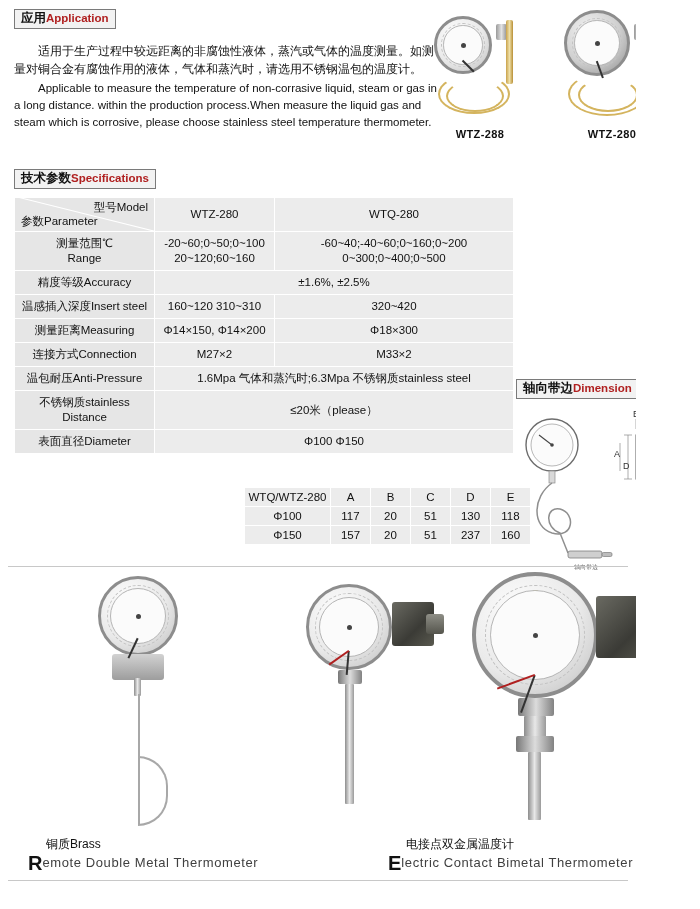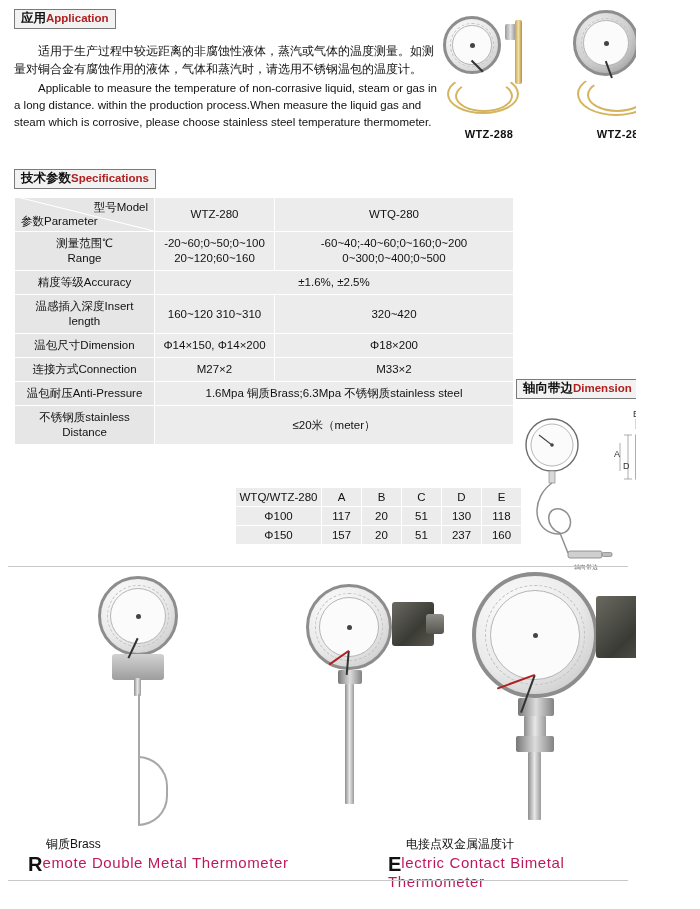--- a/index.html
+++ b/index.html
@@ -26,21 +26,21 @@
   .sec-head .cn { color: #111; }
   .sec-head .en { color: #b02020; font-size: 11.5px; font-weight: bold; }
 
   
   .app-block { position: absolute; left: 14px; top: 8px; width: 430px; }
   .app-text { margin-top: 14px; font-size: 12px; line-height: 17.5px; color: #111; }
   .app-text p { margin: 0 0 2px 0; text-indent: 24px; }
   .app-text p.en { font-size: 11.5px; line-height: 17px; color: #111; }
 
   
-  .top-photos { position: absolute; left: 429px; top: 4px; width: 262px; height: 140px; }
+  .top-photos { position: absolute; left: 420px; top: 4px; width: 262px; height: 140px; }
   .photo-item { position: absolute; text-align: center; }
   .photo-cap { font-size: 11px; font-weight: bold; letter-spacing: .4px; color: #111; }
 
   .gauge-face {
     border-radius: 50%;
     background: radial-gradient(circle at 35% 30%, #fdfdfd 0%, #e9e9e9 55%, #bdbdbd 100%);
     border: 3px solid #8d8d8d;
     position: relative;
   }
   .gauge-face::after {
@@ -108,42 +108,42 @@
     overflow: hidden;
   }
   .corner-cell .slash::after {
     content: ""; position: absolute; left: -10%; top: 50%;
     width: 130%; height: 1px; background: #fff;
     transform: rotate(14deg); transform-origin: center;
   }
 
   
   .dim-table {
-    position: absolute; left: 235px; top: 487px;
+    position: absolute; left: 244px; top: 487px;
     border-collapse: collapse; font-size: 11.5px; background: #ececec;
   }
   .dim-table td {
     border: 1px solid #ffffff; padding: 3px 0; text-align: center; width: 40px; color: #111;
   }
   .dim-table td.first { width: 86px; }
 
   
   .dim-block { position: absolute; left: 516px; top: 378px; width: 178px; }
   .dim-draw { position: relative; margin-top: 6px; width: 178px; height: 180px; }
 
   
   .rule { position: absolute; left: 8px; right: 8px; height: 1px; background: #c8c8c8; }
 
   .bottom-label { position: absolute; font-size: 12px; }
   .bottom-label .bigletter {
     font-size: 20px; font-weight: bold; color: #111; line-height: 18px;
     display: inline-block; vertical-align: -3px;
   }
   .bottom-label .cn { font-size: 12px; color: #111; display: block; margin-left: 18px; margin-bottom: 1px; }
-  .bottom-label .en { font-size: 15px; letter-spacing: .6px; color: #be185d; margin-top: 44px; }
+  .bottom-label .en { font-size: 13px; letter-spacing: .6px; color: #404040; margin-top: 44px; }
 
   .rod {
     position: absolute; background: linear-gradient(90deg,#8d8d8d,#e8e8e8,#9a9a9a);
     border-radius: 1px;
   }
   .hexnut {
     position: absolute; background: linear-gradient(90deg,#777,#dcdcdc,#828282);
     border-radius: 2px;
   }
   .junction-box {
@@ -232,47 +232,51 @@
         <td colspan="2" style="white-space:pre-line;">-60~40;-40~60;0~160;0~200
 0~300;0~400;0~500</td>
       </tr>
 
       <tr>
         <td class="label">精度等级Accuracy</td>
         <td colspan="3">±1.6%, ±2.5%</td>
       </tr>
 
       <tr>
-        <td class="label">温感插入深度Insert length</td>
+        <td class="label">温感插入深度Insert steel</td>
         <td>160~120 310~310</td>
         <td colspan="2">320~420</td>
       </tr>
 
       <tr>
-        <td class="label">温包尺寸Dimension</td>
+        <td class="label">测量距离Measuring</td>
         <td>Φ14×150, Φ14×200</td>
-        <td colspan="2">Φ18×200</td>
+        <td colspan="2">Φ18×300</td>
       </tr>
 
       <tr>
         <td class="label">连接方式Connection</td>
         <td>M27×2</td>
         <td colspan="2">M33×2</td>
       </tr>
 
       <tr>
         <td class="label">温包耐压Anti-Pressure</td>
-        <td colspan="3">1.6Mpa  铜质Brass;6.3Mpa  不锈钢质stainless steel</td>
+        <td colspan="3">1.6Mpa  气体和蒸汽时;6.3Mpa  不锈钢质stainless steel</td>
       </tr>
 
       <tr>
         <td class="label">不锈钢质stainless Distance</td>
-        <td colspan="3">≤20米（meter）</td>
-      </tr>
-
+        <td colspan="3">≤20米（please）</td>
+      </tr>
+
+      <tr>
+        <td class="label">表面直径Diameter</td>
+        <td colspan="3">Φ100  Φ150</td>
+      </tr>
 
     </tbody>
       </table>
   </div>
 
   <table class="dim-table">
     <tbody>
         <tr>
       <td class="first">WTQ/WTZ-280</td>
       <td>A</td>

